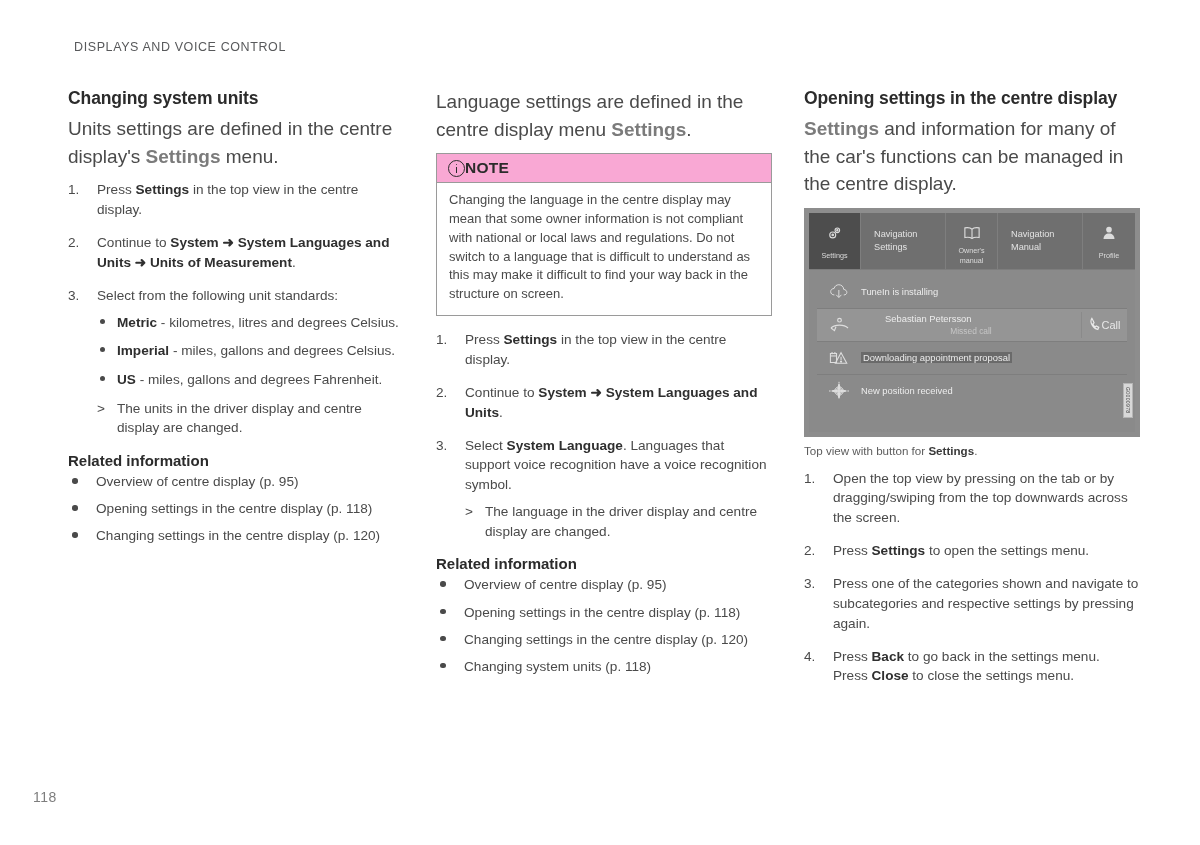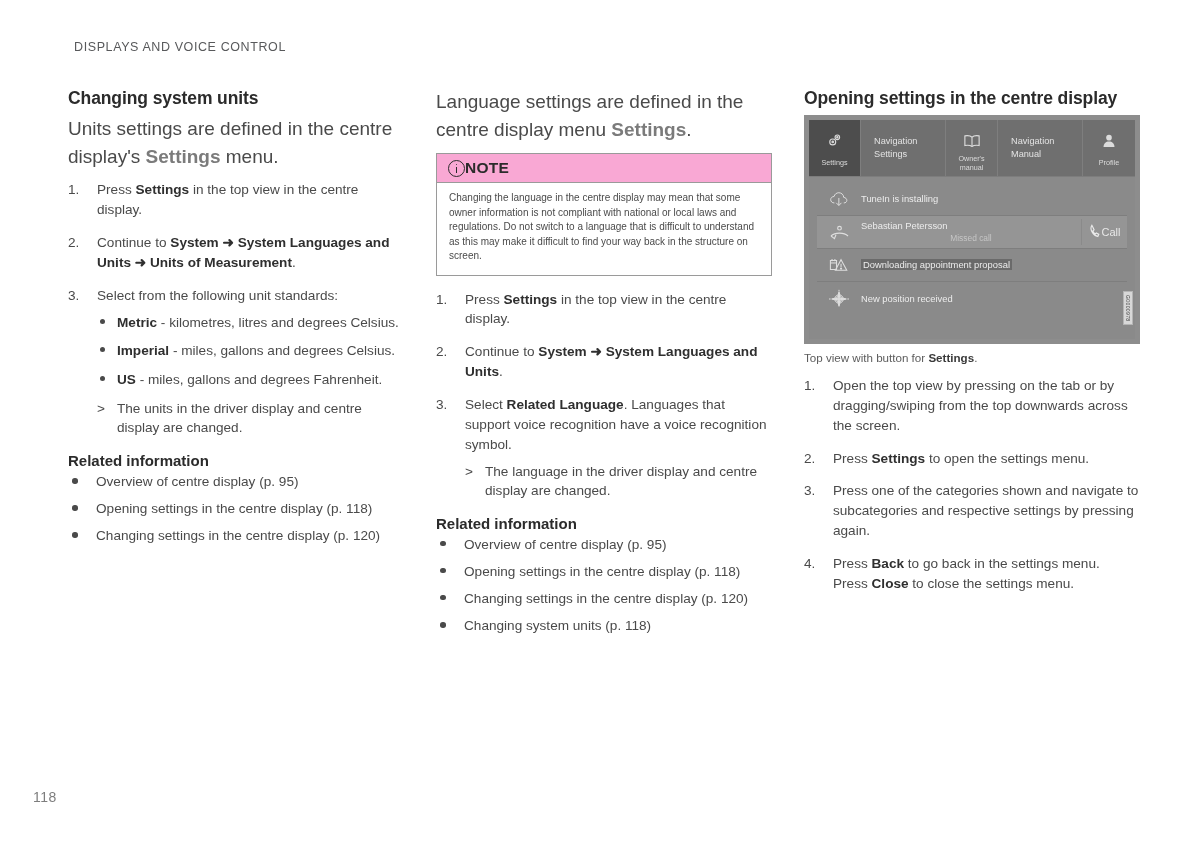--- a/index.html
+++ b/index.html
@@ -185,21 +185,21 @@
     background:#2b2b2b;
   }
   .note-title {
     font-size:15.5px;
     font-weight:bold;
     color:#2b2b2b;
     letter-spacing:0.3px;
   }
   .note-body {
     padding:8px 12px 11px 12px;
-    font-size:10px;
+    font-size:13px;
     line-height:1.45;
     color:#4a4a4a;
   }
 
   
   .illus {
     margin:4px 0 6px 0;
     width:336px;
     height:229px;
     background:#8d8d8d;
@@ -262,21 +262,21 @@
   .notif-wrap { padding:6px 8px 0 8px; }
   .notif {
     display:flex;
     align-items:center;
     min-height:33px;
     padding:3px 0 3px 0;
     border-bottom:1px solid #7e7e7e;
     position:relative;
   }
   .notif:last-child { border-bottom:none; }
-  .notif.highlight { background:#959595; }
+  .notif.highlight { background:#959595;gap:24px; }
   .notif .nicon {
     width:44px;
     display:flex;
     align-items:center;
     justify-content:center;
     flex:0 0 auto;
     color:#e0e0e0;
   }
   .notif .ntext {
     flex:1 1 auto;
@@ -403,39 +403,42 @@
         <li>
           <span class="num">1.</span>
           <span><span>Press </span><b>Settings</b><span> in the top view in the centre display.</span></span>
         </li>
         <li>
           <span class="num">2.</span>
           <span><span>Continue to </span><b>System</b><b class="arrow"> ➜ </b><b>System Languages and Units</b><span>.</span></span>
         </li>
         <li>
           <span class="num">3.</span>
-          <span><span>Select </span><b>Related Language</b><span>. Languages that support voice recognition have a voice recognition symbol.</span></span>
+          <span><span>Select </span><b>System Language</b><span>. Languages that support voice recognition have a voice recognition symbol.</span></span>
           <div class="result-line">
             <span class="gt">&gt;</span>
             <span>The language in the driver display and centre display are changed.</span>
           </div>
         </li>
       </ol>
 
       <h3 class="rel">Related information</h3>
       <ul class="rel-list">
         <li><span class="dot"></span><span>Overview of centre display (p. 95)</span></li>
         <li><span class="dot"></span><span>Opening settings in the centre display (p. 118)</span></li>
         <li><span class="dot"></span><span>Changing settings in the centre display (p. 120)</span></li>
         <li><span class="dot"></span><span>Changing system units (p. 118)</span></li>
       </ul>
     </div>
 
     <div class="col col-3">
       <h2 class="sec">Opening settings in the centre display</h2>
+      <p class="intro">
+        <span class="gref">Settings</span><span> and information for many of the car's functions can be managed in the centre display.</span>
+      </p>
 
       <div class="illus">
         <div class="screen">
 
           <div class="tabbar">
 
             <div class="tab w-narrow active">
               <span class="ticon">
                 <svg width="17" height="17" viewBox="0 0 24 24" fill="none" stroke="#e6e6e6" stroke-width="1.6">
                   <circle cx="9.5" cy="14" r="4.2"></circle>

